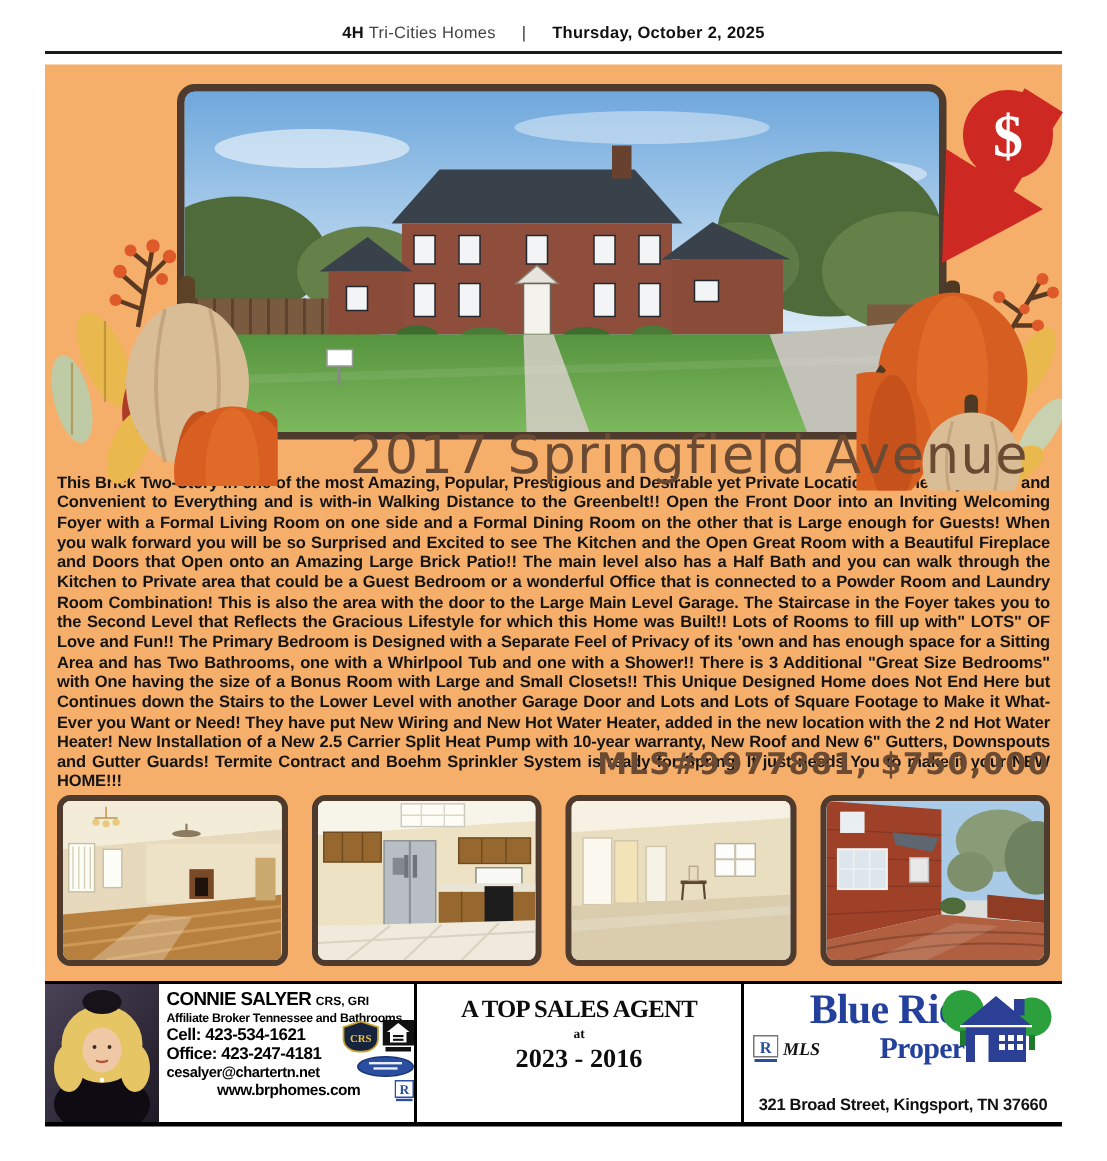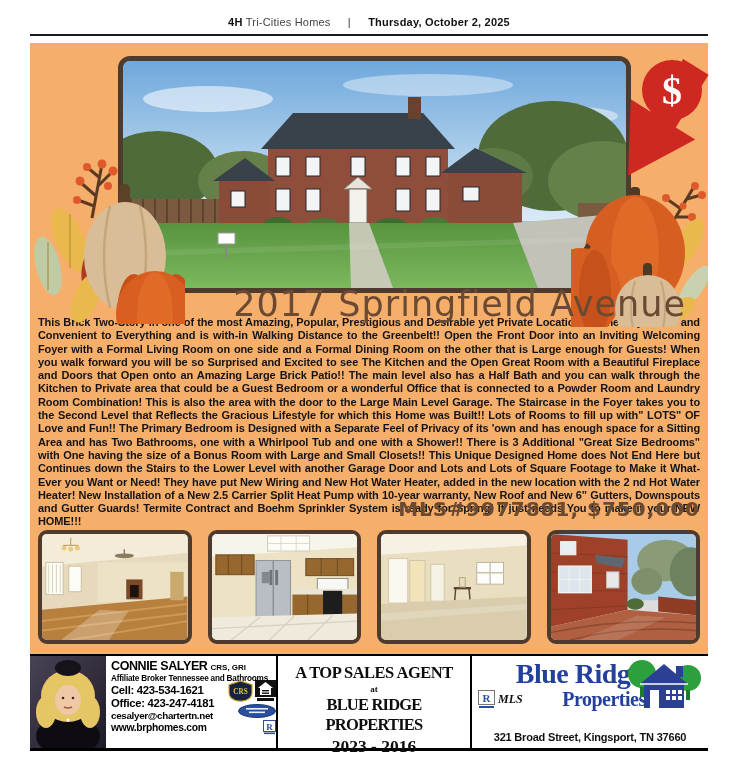--- a/index.html
+++ b/index.html
@@ -56,24 +56,24 @@
     border-top:2px solid #000;border-bottom:3px solid #000;display:flex;box-sizing:border-box;z-index:6;
   }
   .agent-sec{width:246px;display:flex;position:relative;}
   .agent-photo{width:76px;height:100%;}
   .agent-info{flex:1;padding:3px 2px 0 5px;position:relative;}
   .agent-name{font-size:12.5px;font-weight:800;color:#000;letter-spacing:-0.4px;}
   .agent-name .desig{font-size:8px;font-weight:700;letter-spacing:0;}
   .agent-license{font-size:8.2px;font-weight:700;color:#000;margin-top:1px;letter-spacing:-0.2px;}
   .agent-line{font-size:11.3px;font-weight:700;color:#000;margin-top:1px;letter-spacing:-0.3px;}
   .agent-email{font-size:9.8px;font-weight:600;color:#000;margin-top:1px;letter-spacing:-0.3px;}
-  .agent-web{font-size:10.3px;font-weight:700;color:#000;margin-top:1px;letter-spacing:-0.3px;}
+  .agent-web{font-size:10.3px;font-weight:700;color:#000;margin-top:1px;letter-spacing:-0.3px;text-align:center;}
   .badges{position:absolute;right:0;top:24px;width:48px;display:flex;flex-wrap:wrap;gap:2px;justify-content:flex-end;}
   .award-sec{
-    width:196px;border-left:2.5px solid #000;border-right:2.5px solid #000;
+    width:220px;border-left:2.5px solid #000;border-right:2.5px solid #000;
     text-align:center;font-family:"Liberation Serif",serif;color:#0d0d0d;padding-top:7px;box-sizing:border-box;
   }
   .award-l1{font-size:16.5px;font-weight:800;letter-spacing:-0.5px;}
   .award-l2{font-size:9px;font-weight:800;margin:1px 0;}
   .award-l3{font-size:16.5px;font-weight:800;letter-spacing:-0.8px;}
   .award-l4{font-size:17.5px;font-weight:800;margin-top:1px;}
   .broker-sec{flex:1;position:relative;}
   .br-name1{
     position:absolute;left:22px;top:2px;width:170px;text-align:center;
     font-family:"Liberation Serif",serif;font-weight:800;font-size:28px;color:#22409C;letter-spacing:-0.5px;
@@ -400,21 +400,20 @@
           <text x="6.5" y="9.5" text-anchor="middle" font-size="9" font-weight="bold" fill="#2B4FA0" font-family="Liberation Serif, serif">R</text>
           <rect x="1" y="12.5" width="11" height="1.6" fill="#2B4FA0"></rect>
         </svg>
       </div>
     </div>
   </div>
 
   <div class="award-sec">
     <div class="award-l1">A TOP SALES AGENT</div>
     <div class="award-l2">at</div>
-    <div class="award-l3">BLUE RIDGE PROPERTIES</div>
     <div class="award-l4">2023 - 2016</div>
   </div>
 
   <div class="broker-sec">
     <div class="br-name1">Blue Ridge</div>
     <div class="br-name2">Properties</div>
     <div class="br-logo-art">
       <svg width="80" height="60" viewBox="0 0 80 60">
         <circle cx="18" cy="18" r="14" fill="#2BA03C"></circle>
         <circle cx="64" cy="22" r="13" fill="#2BA03C"></circle>

